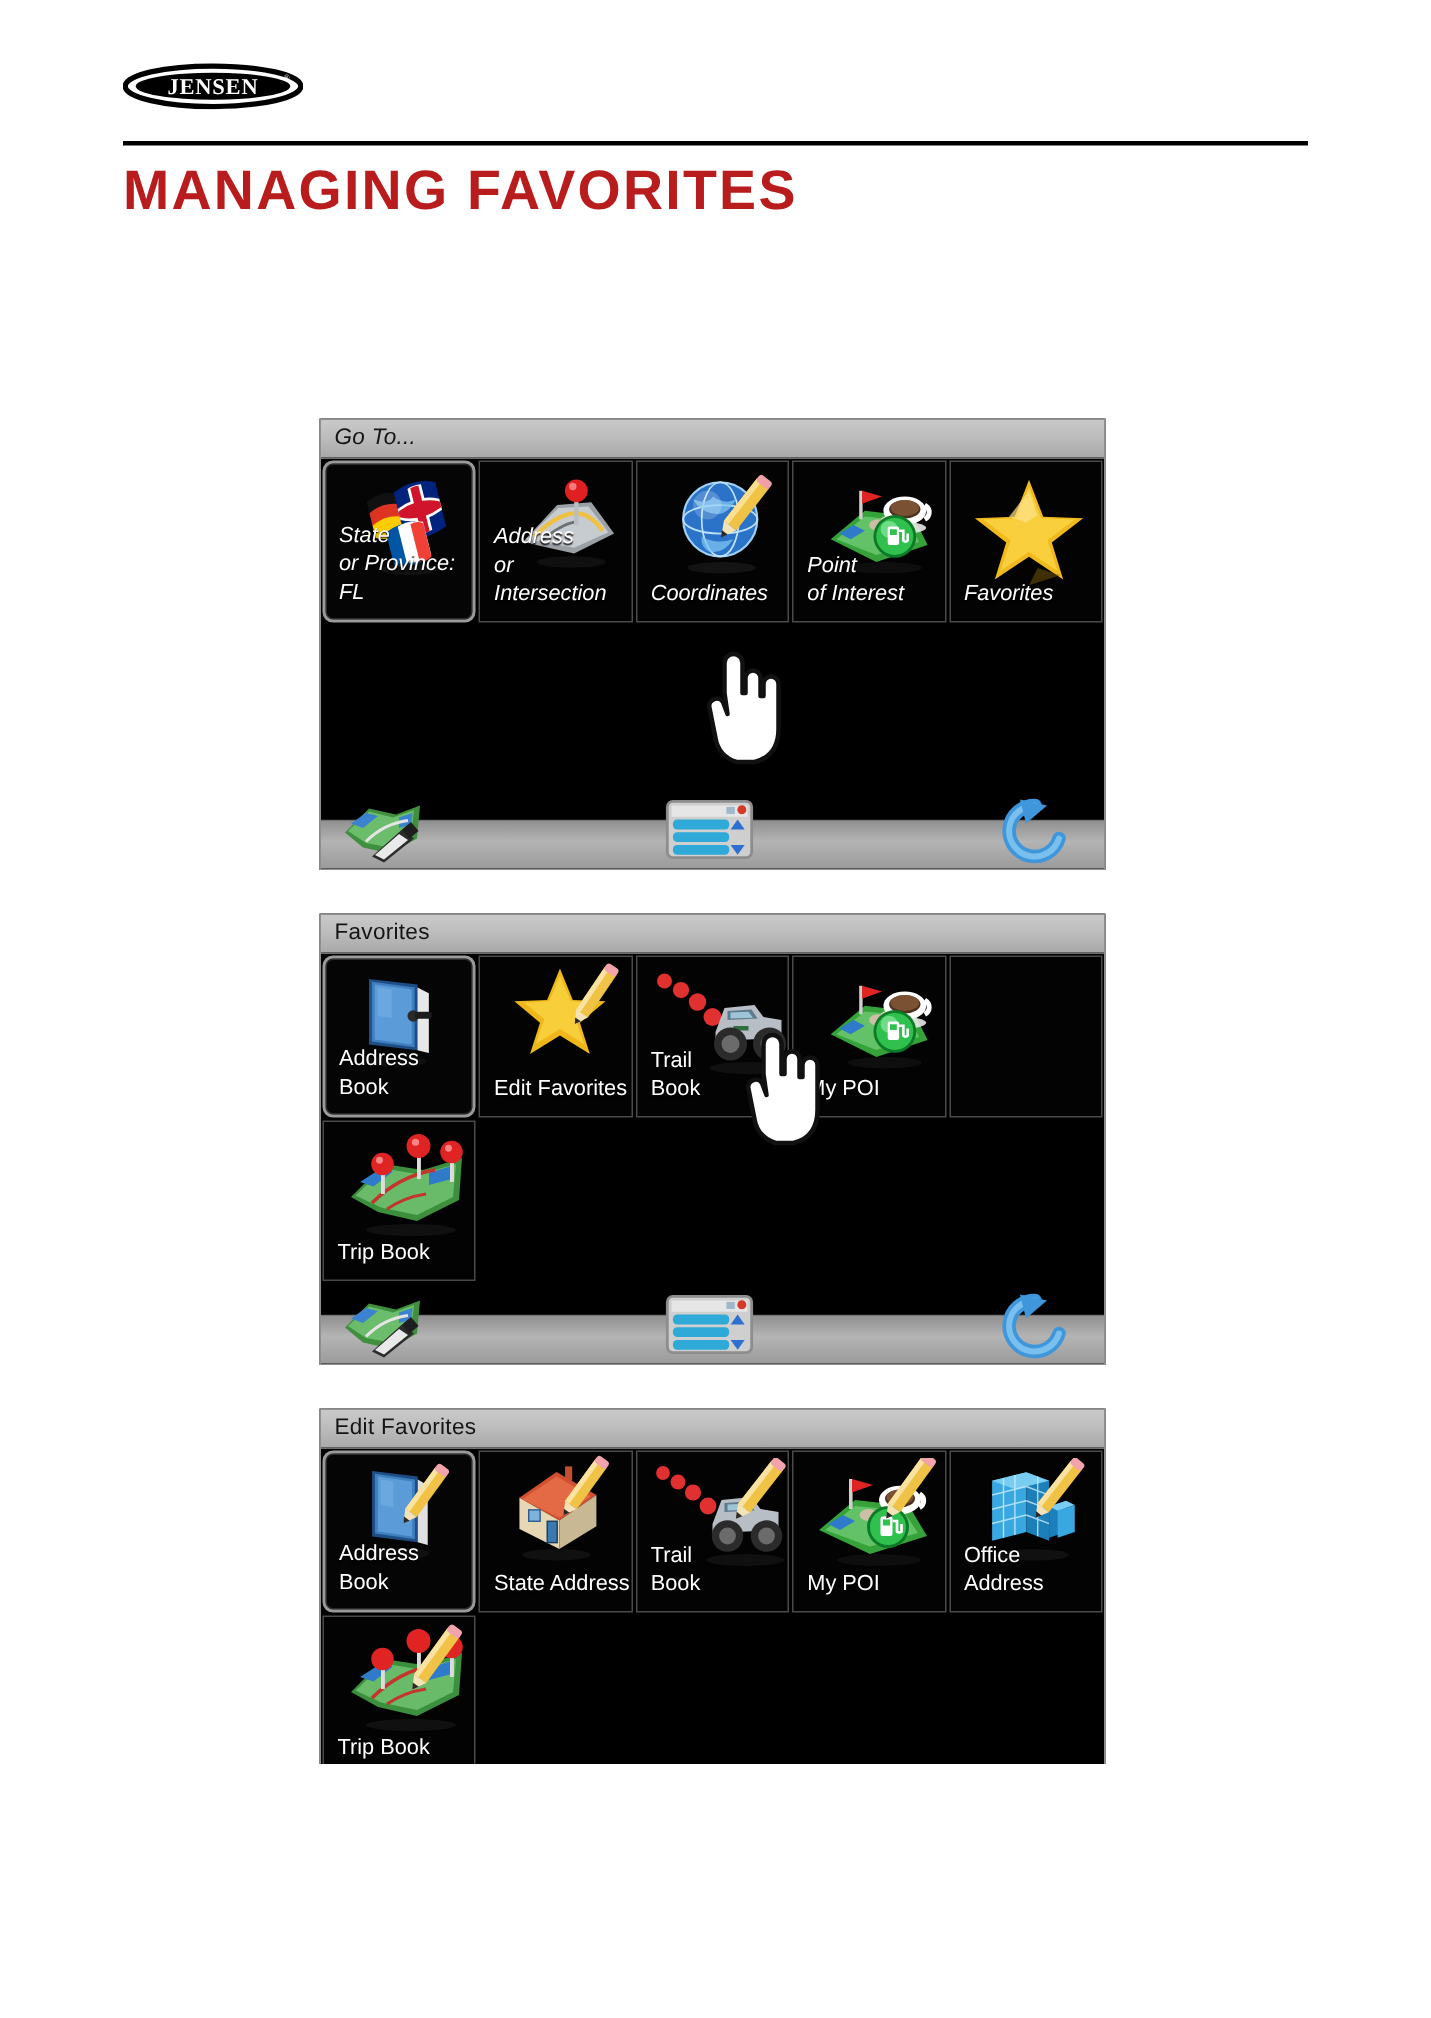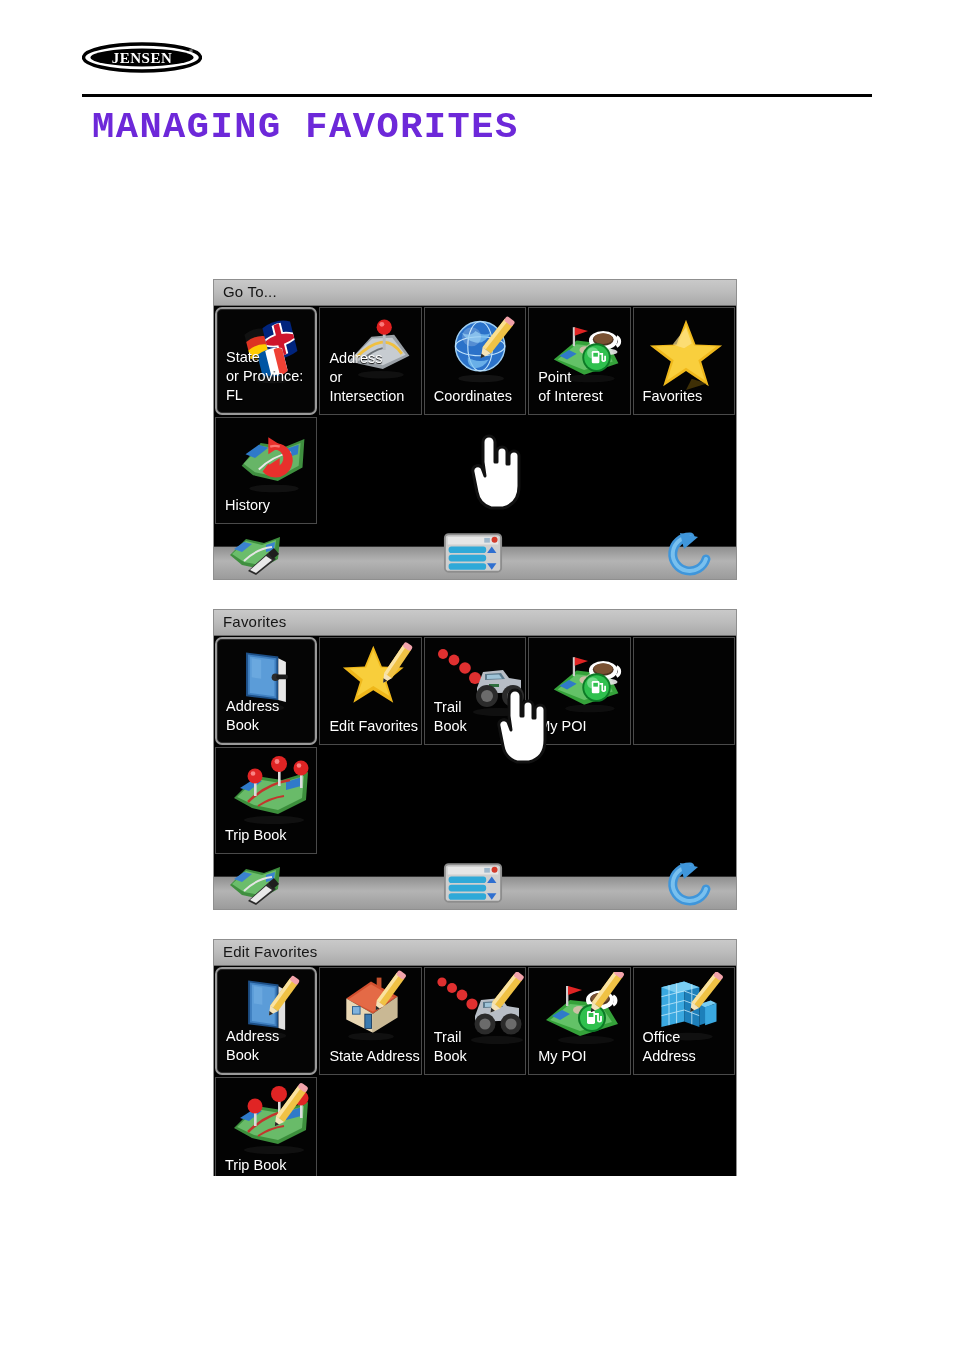--- a/index.html
+++ b/index.html
@@ -8,33 +8,33 @@
     background: #ffffff;
     font-family: "Liberation Sans", sans-serif;
   }
   .page { position: relative; width: 954px; height: 1176px; background: #fff; overflow: hidden; }
 
   
   .logo-wrap { position: absolute; left: 82px; top: 42px; width: 120px; height: 36px; }
   .logo-wrap svg { display: block; }
   .hrule { position: absolute; left: 82px; top: 94px; width: 790px; height: 3px; background: #000; }
   .page-title {
-    position: absolute; left: 92px; top: 106px;
+    position: absolute; left: 82px; top: 106px;
     font-size: 37px; font-weight: bold; letter-spacing: 1.5px;
-    color: #6d28d9; font-family: Liberation Mono, monospace;
+    color: #b91c1c; font-family: Liberation Sans, sans-serif;
   }
 
   
   .screen {
     position: absolute; left: 213px; width: 524px; height: 301px;
     background: #000;
     border: 1px solid #8f8f8f;
     overflow: hidden;
   }
-  #screen-1 { top: 279px; }
+  #screen-1 { top: 279px; font-style: italic; }
   #screen-2 { top: 609px; }
   #screen-3 { top: 939px; }
 
   .titlebar {
     position: relative; height: 26px; width: 100%;
     background: linear-gradient(180deg,#c9c9c9 0%,#bdbdbd 45%,#a9a9a9 100%);
     border-bottom: 1px solid #6e6e6e;
   }
   .titlebar .tl-text {
     position: absolute; left: 9px; top: 3px;
@@ -221,39 +221,20 @@
           <svg viewBox="0 0 80 80">
             <path d="M40 4 L50 30 L78 31 L56 48 L64 74 L40 58 L16 74 L24 48 L2 31 L30 30 Z" fill="#f0b91c"></path>
             <path d="M40 9 L48.5 31 L72 32 L53 46.5 L60 68 L40 54.5 L20 68 L27 46.5 L8 32 L31.5 31 Z" fill="#f9cf3d"></path>
             <path d="M40 12 L46 29 L38 34 L26 30 Z" fill="#fde28a" opacity=".7"></path>
             <path d="M40 78 L46 66 L62 71 Z" fill="#7a5c0a" opacity=".5"></path>
           </svg>
         </span>
         <span class="tile-label">Favorites</span>
       </div>
 
-      <div class="tile">
-        <span class="tile-icon">
-          <svg viewBox="0 0 80 80">
-            <path d="M6 46 L26 22 L52 26 L72 18 L70 48 L44 62 L18 56 Z" fill="#3f8f3f"></path>
-            <path d="M8 44 L26 25 L50 29 L68 22 L66 46 L44 58 L20 53 Z" fill="#67b567"></path>
-            <path d="M10 34 l14 -10 l10 3 l-14 11 z" fill="#2f7ac9"></path>
-            <path d="M54 28 l12 -4 l-1 10 l-11 3 z" fill="#2f7ac9"></path>
-            <path d="M24 50 q14 -14 34 -18" fill="none" stroke="#e8e8e8" stroke-width="2"></path>
-            <g>
-              <path d="M34 24 a18 18 0 1 1 -6 28 l6 -8 a9 9 0 1 0 3 -14 z" fill="#e8302c"></path>
-              <path d="M34 16 l14 9 l-14 9 z" fill="#e8302c"></path>
-              <path d="M46 56 l-14 -9 l14 -9 z" fill="#e8302c"></path>
-              <path d="M36 26 a15 15 0 0 1 10 0" fill="none" stroke="#ff8a85" stroke-width="2.5" opacity=".8"></path>
-            </g>
-            <ellipse cx="40" cy="70" rx="26" ry="4" fill="#171717" opacity=".75"></ellipse>
-          </svg>
-        </span>
-        <span class="tile-label">History</span>
-      </div>
     </div>
 
     <div class="hand" id="hand-1">
       <svg viewBox="0 0 62 92">
         <path d="M18 34 v-20 a6 6 0 0 1 12 0 v20 h2 v-10 a5 5 0 0 1 10 0 v12 h2 v-8 a5 5 0 0 1 10 0 v30
                  q0 18 -16 22 h-12 q-12 -4 -14 -16 l-4 -20 a5 5 0 0 1 9 -4 l3 8 z" fill="#ffffff" stroke="#111111" stroke-width="3" stroke-linejoin="round"></path>
       </svg>
     </div>
 
     <div class="toolbar">

